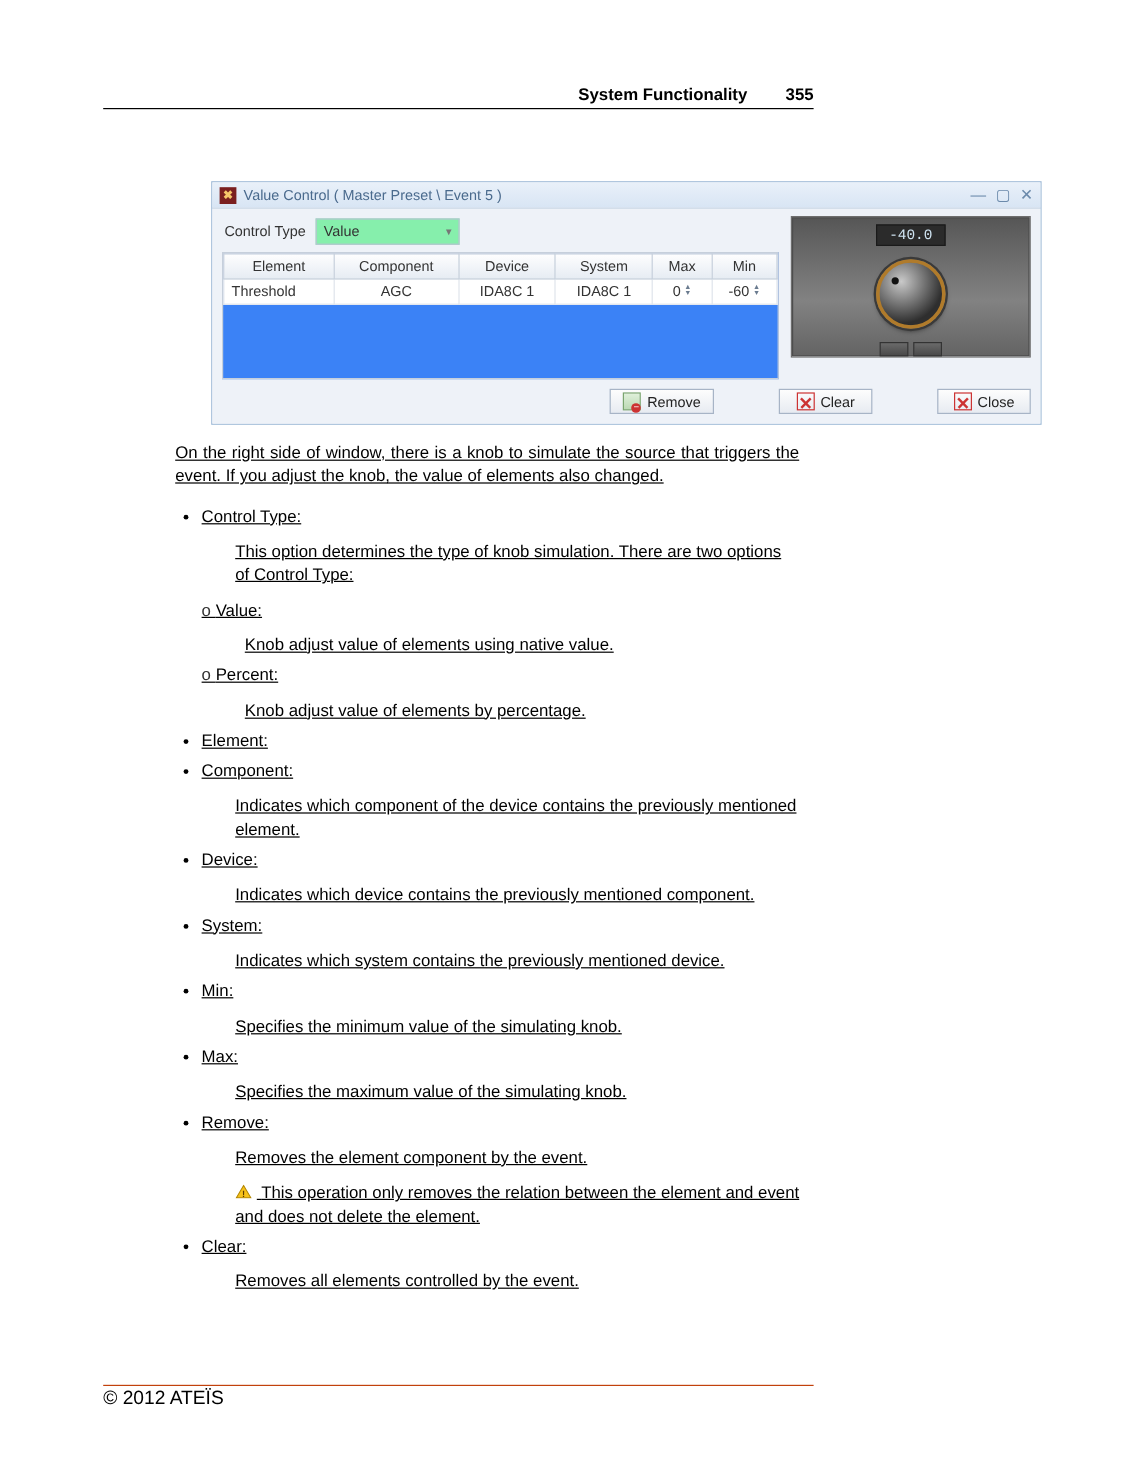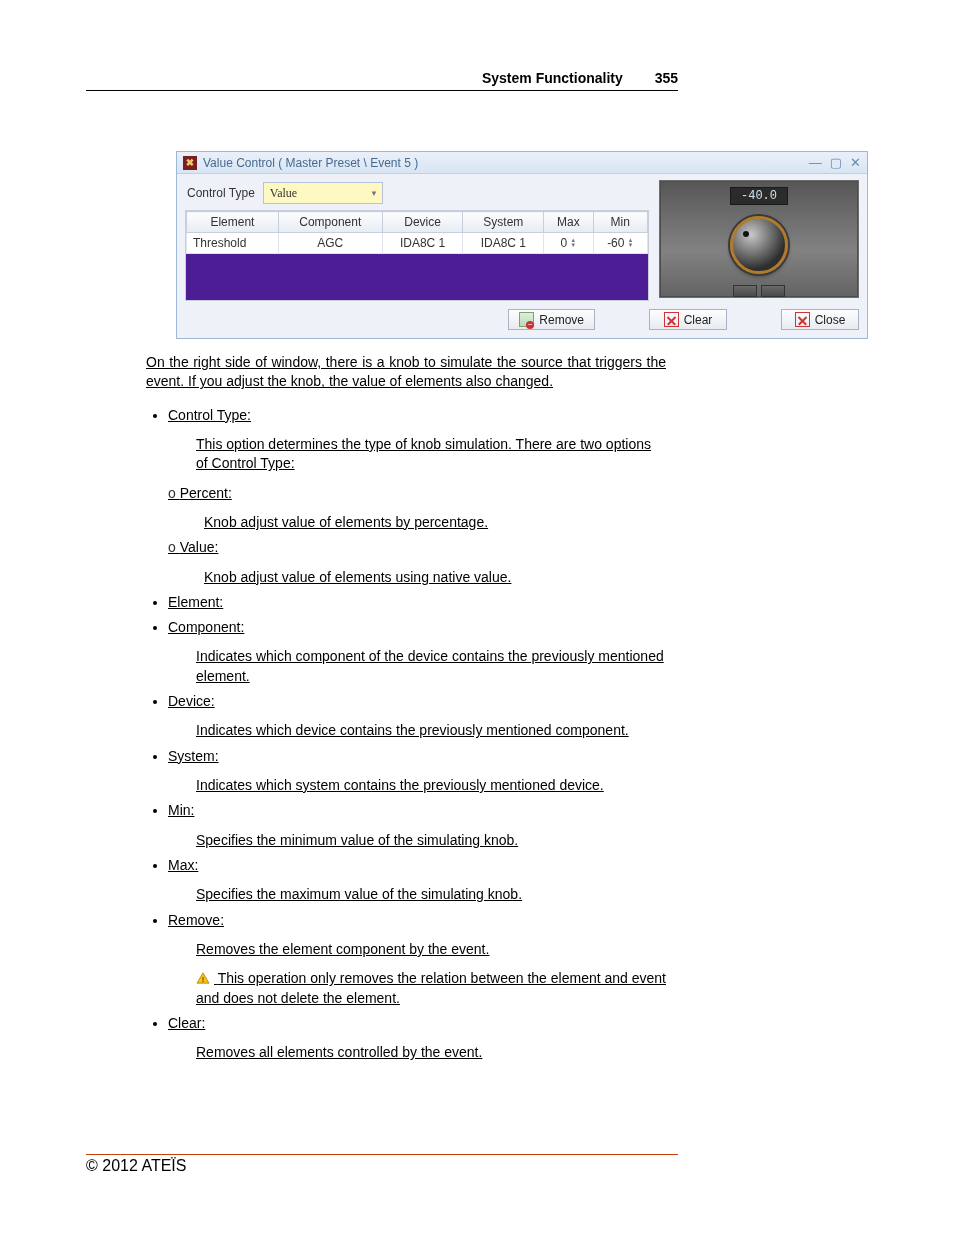--- a/index.html
+++ b/index.html
@@ -69,25 +69,24 @@
     display: flex;
     align-items: center;
     gap: 8px;
     padding: 2px 0 6px 2px;
   }
   .dropdown {
     display: inline-flex;
     align-items: center;
     justify-content: space-between;
     border: 1px solid #b7c3d3;
-    background: #fef9c3;
+    background: #86efac;
     padding: 1px 4px 1px 6px;
     width: 108px;
     height: 18px;
-    font-family: Liberation Serif, serif;
   }
   .dropdown .caret {
     font-size: 8px;
     color: #777;
   }
   table.grid {
     width: 100%;
     border-collapse: collapse;
     background: #fff;
   }
@@ -113,23 +112,23 @@
     gap: 3px;
   }
   .spin-arrows {
     display: inline-flex;
     flex-direction: column;
     font-size: 6px;
     line-height: 5px;
     color: #6a7b8f;
   }
   .grid-wrap {
-    background: #4c1d95;
+    background: #3b82f6;
     border: 1px solid #c6cfdb;
-    padding-bottom: 46px;
+    padding-bottom: 61px;
   }
   
   .knob-panel {
     width: 198px;
     height: 110px;
     background: linear-gradient(#565656,#828282 60%, #636363);
     border: 1px solid #6e6e6e;
     box-shadow: inset 0 0 0 1px #4d4d4d;
     display: flex;
     flex-direction: column;
@@ -368,26 +367,26 @@
 
   <div class="doc">
     <p class="intro">On the right side of window, there is a knob to simulate the source that triggers the event. If you adjust the knob, the value of elements also changed.</p>
 
     <ul class="lvl1">
       <li>
         <span>Control Type:</span>
         <div class="sub">This option determines the type of knob simulation. There are two options of Control Type:</div>
         <ul class="lvl2 sub">
           <li>
+            <span>Value:</span>
+            <div class="sub2">Knob adjust value of elements using native value.</div>
+          </li>
+          <li>
             <span>Percent:</span>
             <div class="sub2">Knob adjust value of elements by percentage.</div>
-          </li>
-          <li>
-            <span>Value:</span>
-            <div class="sub2">Knob adjust value of elements using native value.</div>
           </li>
         </ul>
       </li>
       <li>
         <span>Element:</span>
       </li>
       <li>
         <span>Component:</span>
         <div class="sub">Indicates which component of the device contains the previously mentioned element.</div>
       </li>

